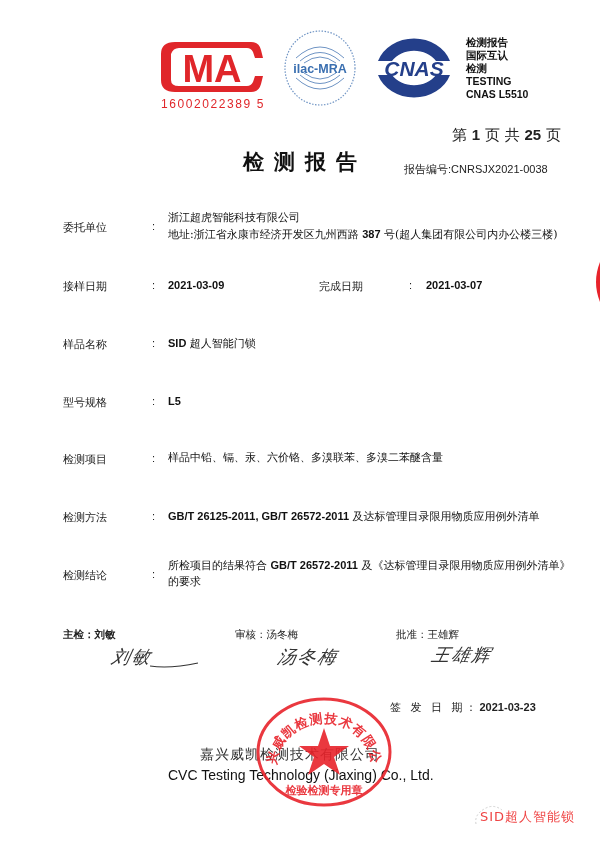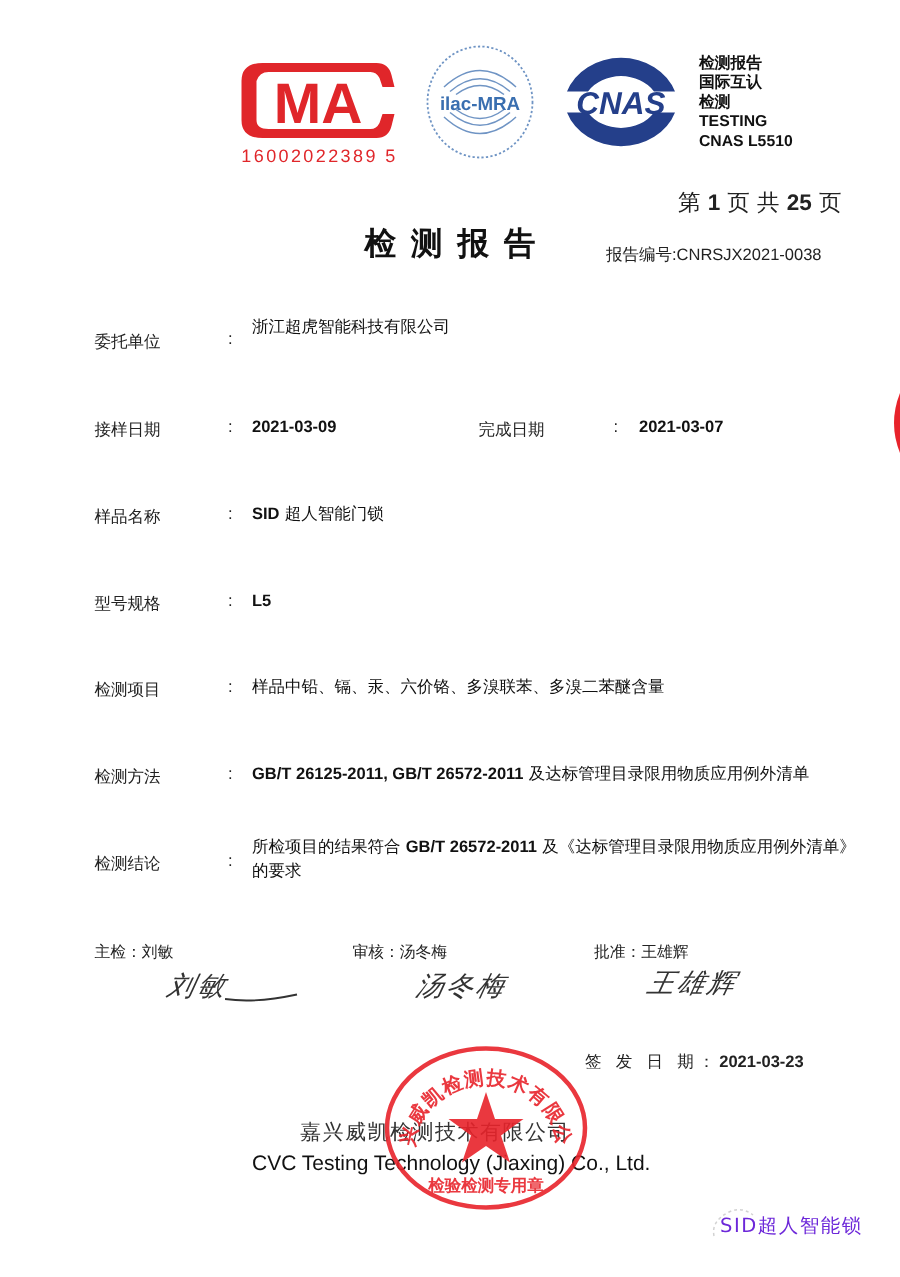--- a/index.html
+++ b/index.html
@@ -29,21 +29,21 @@
   .signature { font-family: "DejaVu Serif", serif; font-style: italic; font-size: 18px; color: #333; transform: skewX(-12deg); letter-spacing: 2px; }
 
   .issue-date { left: 390px; top: 700px; font-family: "DejaVu Serif", serif; font-size: 11px; color: #222; letter-spacing: 3px; }
   .issue-date .num { letter-spacing: 0; }
 
   .company-cn { left: 200px; top: 746px; font-family: "DejaVu Serif", serif; font-size: 14px; color: #333; letter-spacing: 1px; }
   .company-en { left: 168px; top: 767px; font-family: "Liberation Sans", sans-serif; font-size: 14px; color: #111; }
 
   .seal { left: 255px; top: 696px; width: 138px; height: 112px; }
   .edge-seal { left: 592px; top: 262px; width: 8px; height: 40px; }
-  .watermark { left: 480px; top: 808px; font-family: "DejaVu Sans", sans-serif; font-size: 13px; color: #6d28d9; letter-spacing: 1px; }
+  .watermark { left: 480px; top: 808px; font-family: "DejaVu Sans", sans-serif; font-size: 13px; color: #ef4444; letter-spacing: 1px; }
   .watermark-icon { left: 472px; top: 798px; width: 40px; height: 34px; }
 </style>
 </head>
 <body>
 
 <svg class="abs cma" viewBox="0 0 116 62">
   <path d="M20 6 H96 Q104 6 106 14 L108 22 H100 L98 16 Q96 12 92 12 H24 Q18 12 16 18 V44 Q16 50 24 50 H92 Q96 50 98 46 L100 40 H108 L106 48 Q104 56 96 56 H20 Q6 56 6 44 V18 Q6 6 20 6 Z" fill="#e0262a"></path>
   <text x="57" y="46" text-anchor="middle" font-family="Liberation Sans, sans-serif" font-weight="bold" font-size="38" fill="#e0262a">MA</text>
 </svg>
 <div class="abs cma-num">16002022389 5</div>
@@ -83,20 +83,21 @@
 
 <div class="abs title">检测报告</div>
 <div class="abs report-no">
   <span>报告编号:</span><span>CNRSJX2021-0038</span>
 </div>
 
 <div class="abs label" style="top:220px;">委托单位</div>
 <div class="abs colon" style="top:220px;">:</div>
 <div class="abs value" style="top:210px;">
   <div>浙江超虎智能科技有限公司</div>
+  <div><span>地址:浙江省永康市经济开发区九州西路</span> <span class="num">387</span> <span>号(超人集团有限公司内办公楼三楼)</span></div>
 </div>
 
 <div class="abs label" style="top:279px;">接样日期</div>
 <div class="abs colon" style="top:279px;">:</div>
 <div class="abs value num" style="top:277px;">2021-03-09</div>
 
 <div class="abs label" style="top:279px; left:319px;">完成日期</div>
 <div class="abs colon" style="top:279px; left:409px;">:</div>
 <div class="abs value num" style="top:277px; left:426px;">2021-03-07</div>
 
@@ -116,21 +117,21 @@
 <div class="abs colon" style="top:510px;">:</div>
 <div class="abs value" style="top:508px;text-align:center;"><span class="num">GB/T 26125-2011, GB/T 26572-2011</span> <span>及达标管理目录限用物质应用例外清单</span></div>
 
 <div class="abs label" style="top:568px;">检测结论</div>
 <div class="abs colon" style="top:568px;">:</div>
 <div class="abs value" style="top:557px;">
   <div><span>所检项目的结果符合</span> <span class="num">GB/T 26572-2011</span> <span>及《达标管理目录限用物质应用例外清单》</span></div>
   <div>的要求</div>
 </div>
 
-<div class="abs sig-label" style="left:63px; top:628px;">主检：刘敏</div>
+<div class="abs sig-label" style="left:63px; top:628px;font-weight:bold;">主检：刘敏</div>
 <div class="abs signature" style="left:112px; top:645px;">刘敏</div>
 <svg class="abs" style="left:150px; top:660px; width:50px; height:10px;" viewBox="0 0 50 10">
     <path d="M0 6 Q20 9 48 3" stroke="#333" stroke-width="1.2" fill="none"></path>
   </svg>
 
 <div class="abs sig-label" style="left:235px; top:628px;">审核：汤冬梅</div>
 <div class="abs signature" style="left:278px; top:645px;">汤冬梅</div>
 
 <div class="abs sig-label" style="left:396px; top:628px;">批准：王雄辉</div>
 <div class="abs signature" style="left:432px; top:643px;">王雄辉</div>

